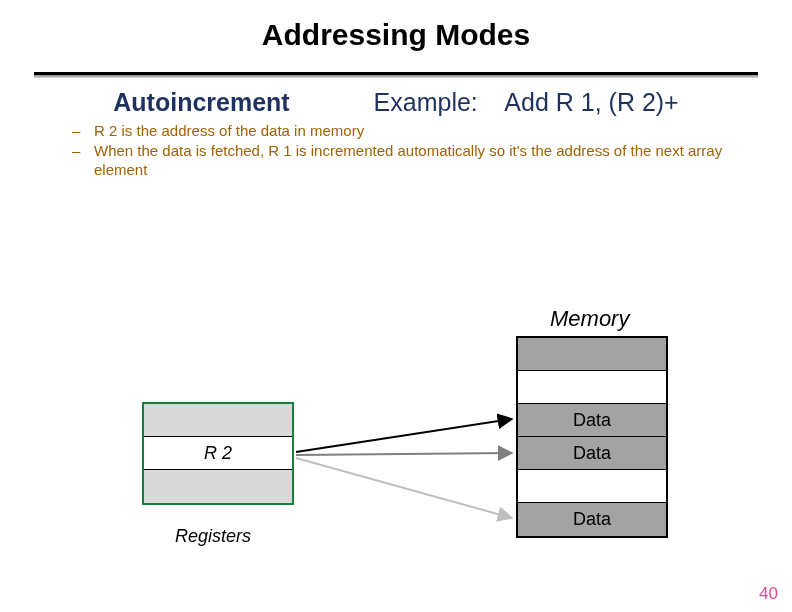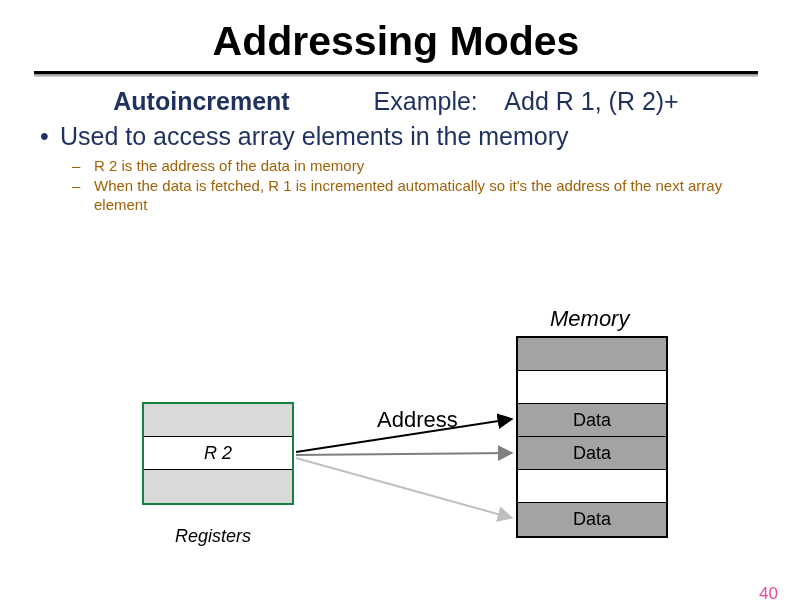--- a/index.html
+++ b/index.html
@@ -1,18 +1,18 @@
 <!DOCTYPE html>
 <html><head>
 <meta charset="utf-8">
 <style>
   * { box-sizing: border-box; margin: 0; padding: 0; }
   html, body { width: 792px; height: 612px; background: #fff; font-family: Arial, Helvetica, sans-serif; color: #000; }
   .slide { position: relative; width: 792px; height: 612px; padding: 18px 34px 0 34px; }
-  .title { font-size: 41px; font-weight: bold; text-align: center; margin-bottom: 6px; }
+  .title { font-size: 30px; font-weight: bold; text-align: center; margin-bottom: 20px; }
   .rule { height: 6px; background: linear-gradient(to bottom, #000 0, #000 3px, #888 3px, #ddd 6px); margin-bottom: 10px; }
   .line1 { font-size: 25px; color: #1f315f; margin-bottom: 4px; text-align: center; }
   .line1 .bold { font-weight: bold; }
   .bullets1 { list-style: none; padding-left: 0; margin-bottom: 4px; }
   .bullets1 > li { font-size: 25px; color: #1f315f; padding-left: 26px; position: relative; line-height: 1.28; }
   .bullets1 > li::before { content: "•"; position: absolute; left: 6px; top: 0; }
   .bullets2 { list-style: none; padding-left: 0; margin-top: 4px; }
   .bullets2 > li { font-size: 15px; color: #a16207; padding-left: 60px; position: relative; line-height: 1.3; }
   .bullets2 > li::before { content: "–"; position: absolute; left: 38px; top: 0; }
   .diagram { position: absolute; left: 0; top: 300px; width: 792px; height: 290px; }
@@ -38,41 +38,37 @@
   <div class="rule"></div>
 
   <div class="line1">
     <span class="bold">Autoincrement</span>
     <span style="display:inline-block; width:70px;"></span>
     <span>Example:</span>
     <span style="display:inline-block; width:14px;"></span>
     <span>Add   R 1, (R 2)+</span>
   </div>
 
-  <ul class="bullets1">
-    <li>Used to access array elements in the memory</li>
-  </ul>
   <ul class="bullets2">
     <li>R 2 is the address of the data in memory</li>
     <li>When the data is fetched, R 1 is incremented automatically so it's the address of the next array element</li>
   </ul>
 
   <div class="diagram">
     <div class="mem-label" style="left:550px; top:6px;">Memory</div>
 
     <div class="mem-box" style="left:516px; top:36px; width:152px;">
       <div class="mem-row shade"></div>
       <div class="mem-row"></div>
       <div class="mem-row shade">Data</div>
       <div class="mem-row shade">Data</div>
       <div class="mem-row"></div>
       <div class="mem-row shade">Data</div>
     </div>
 
-    <div class="addr-label" style="left:377px; top:107px;">Address</div>
 
     <div class="reg-box" style="left:142px; top:102px; width:152px;">
       <div class="reg-row" style="background:#d9d9d9;"></div>
       <div class="reg-row" style="background:#fff;">R 2</div>
       <div class="reg-row" style="background:#d9d9d9;"></div>
     </div>
 
     <div class="reg-label" style="left:175px; top:226px;">Registers</div>
 
     <svg class="arrows">

